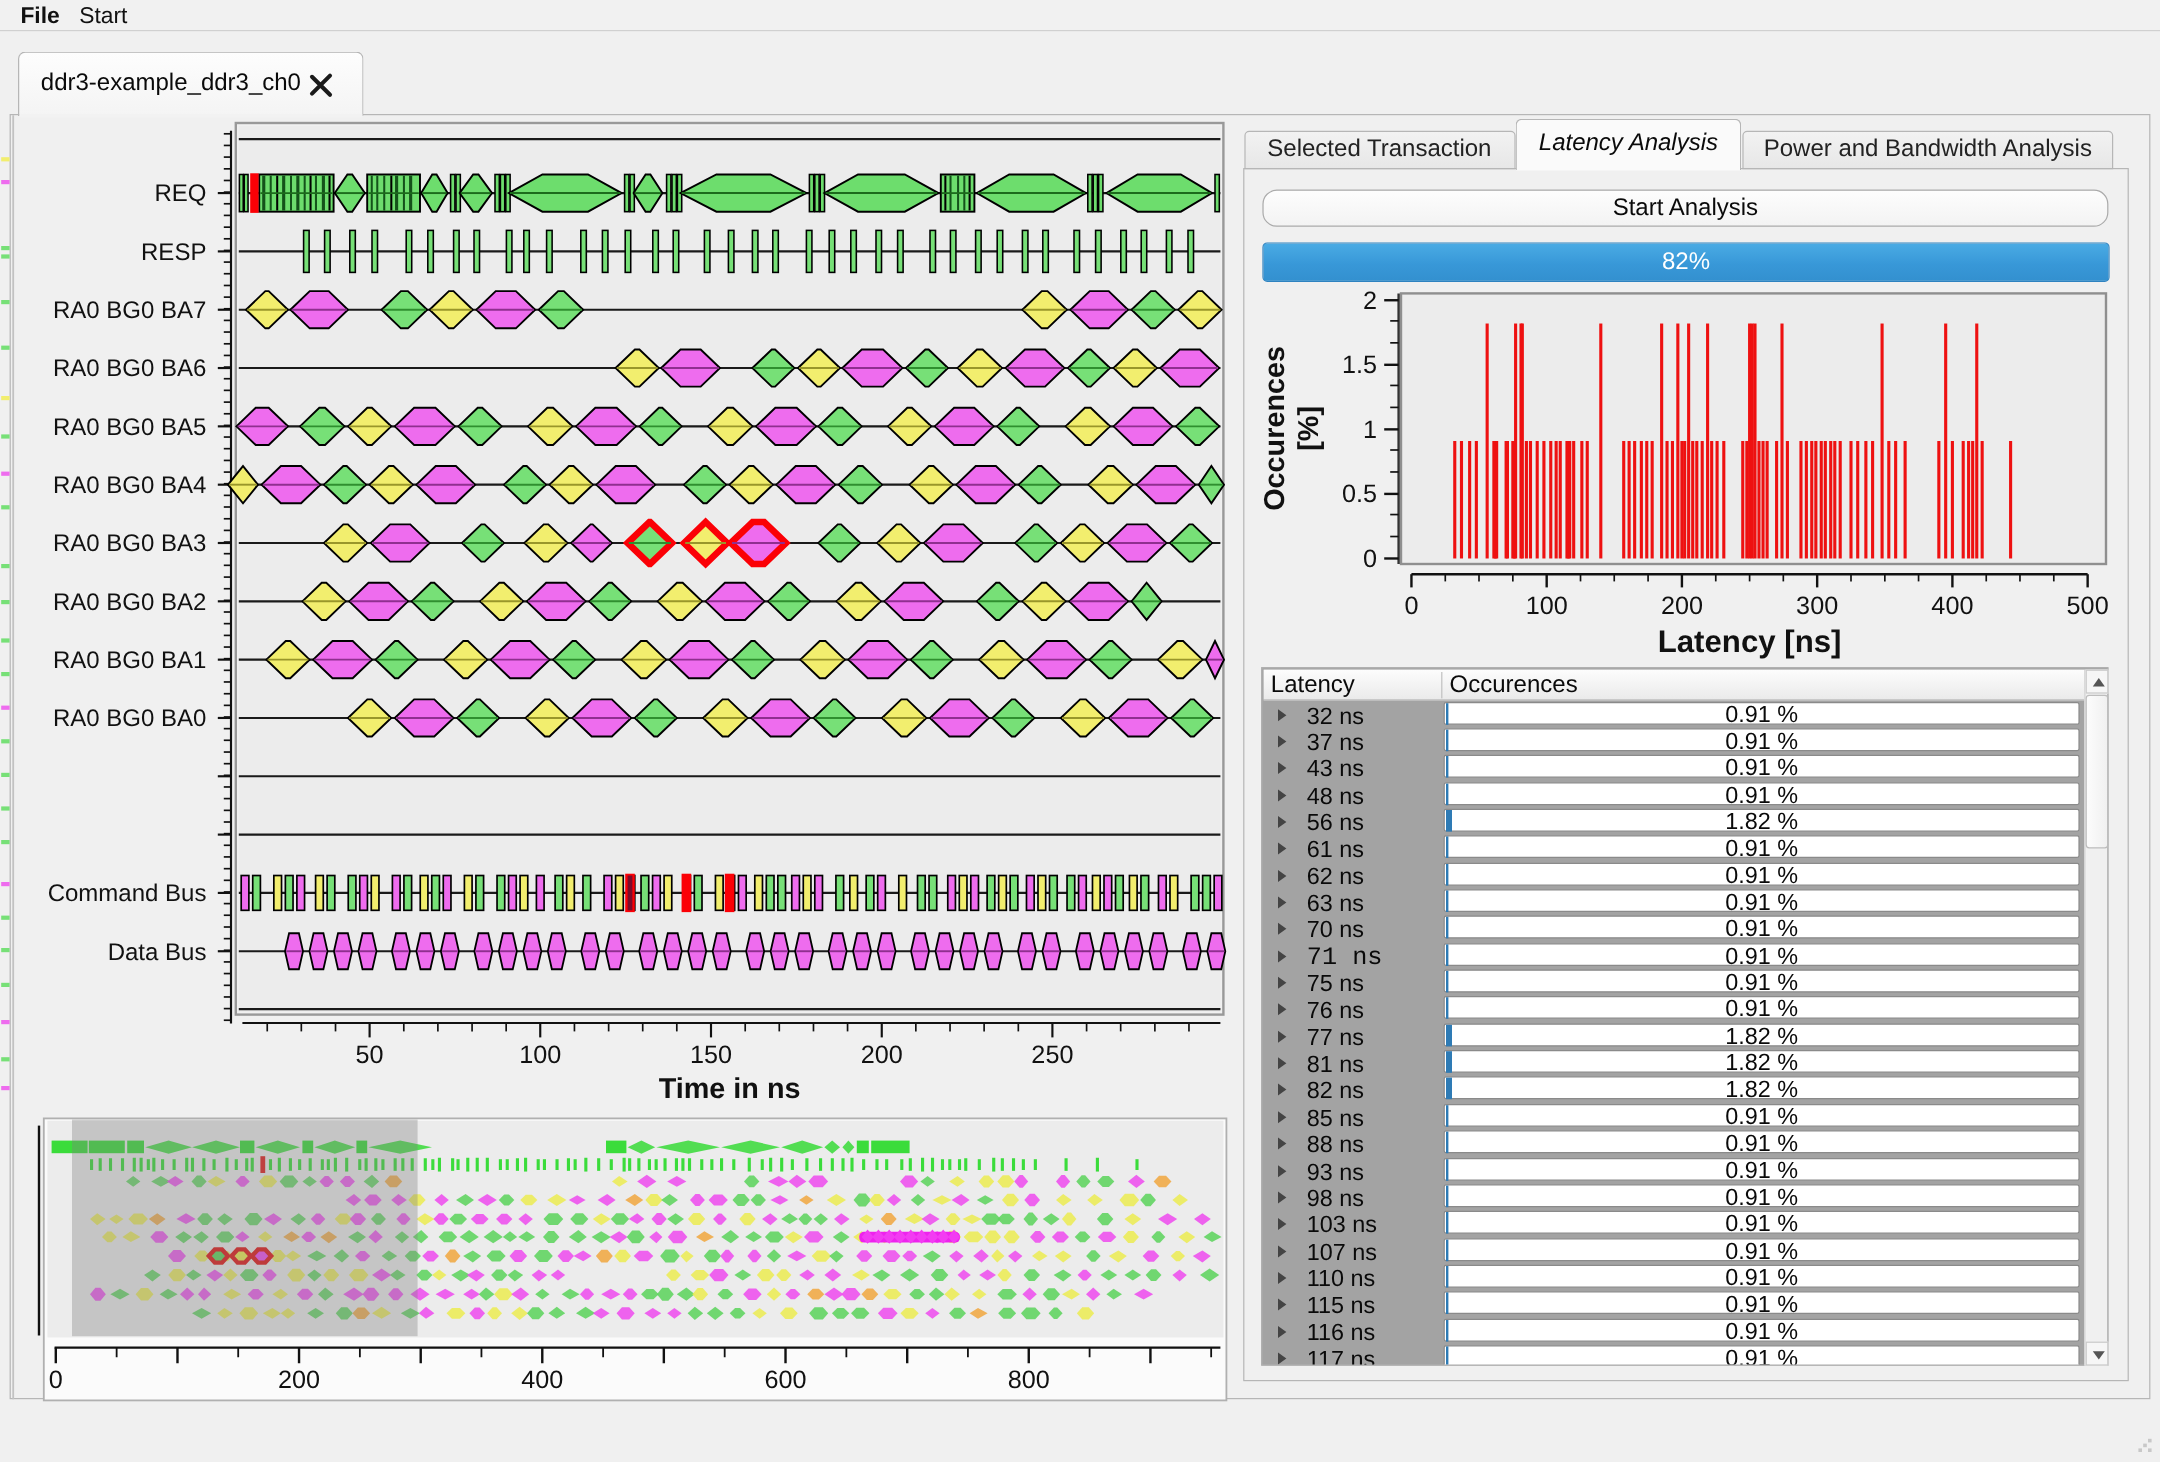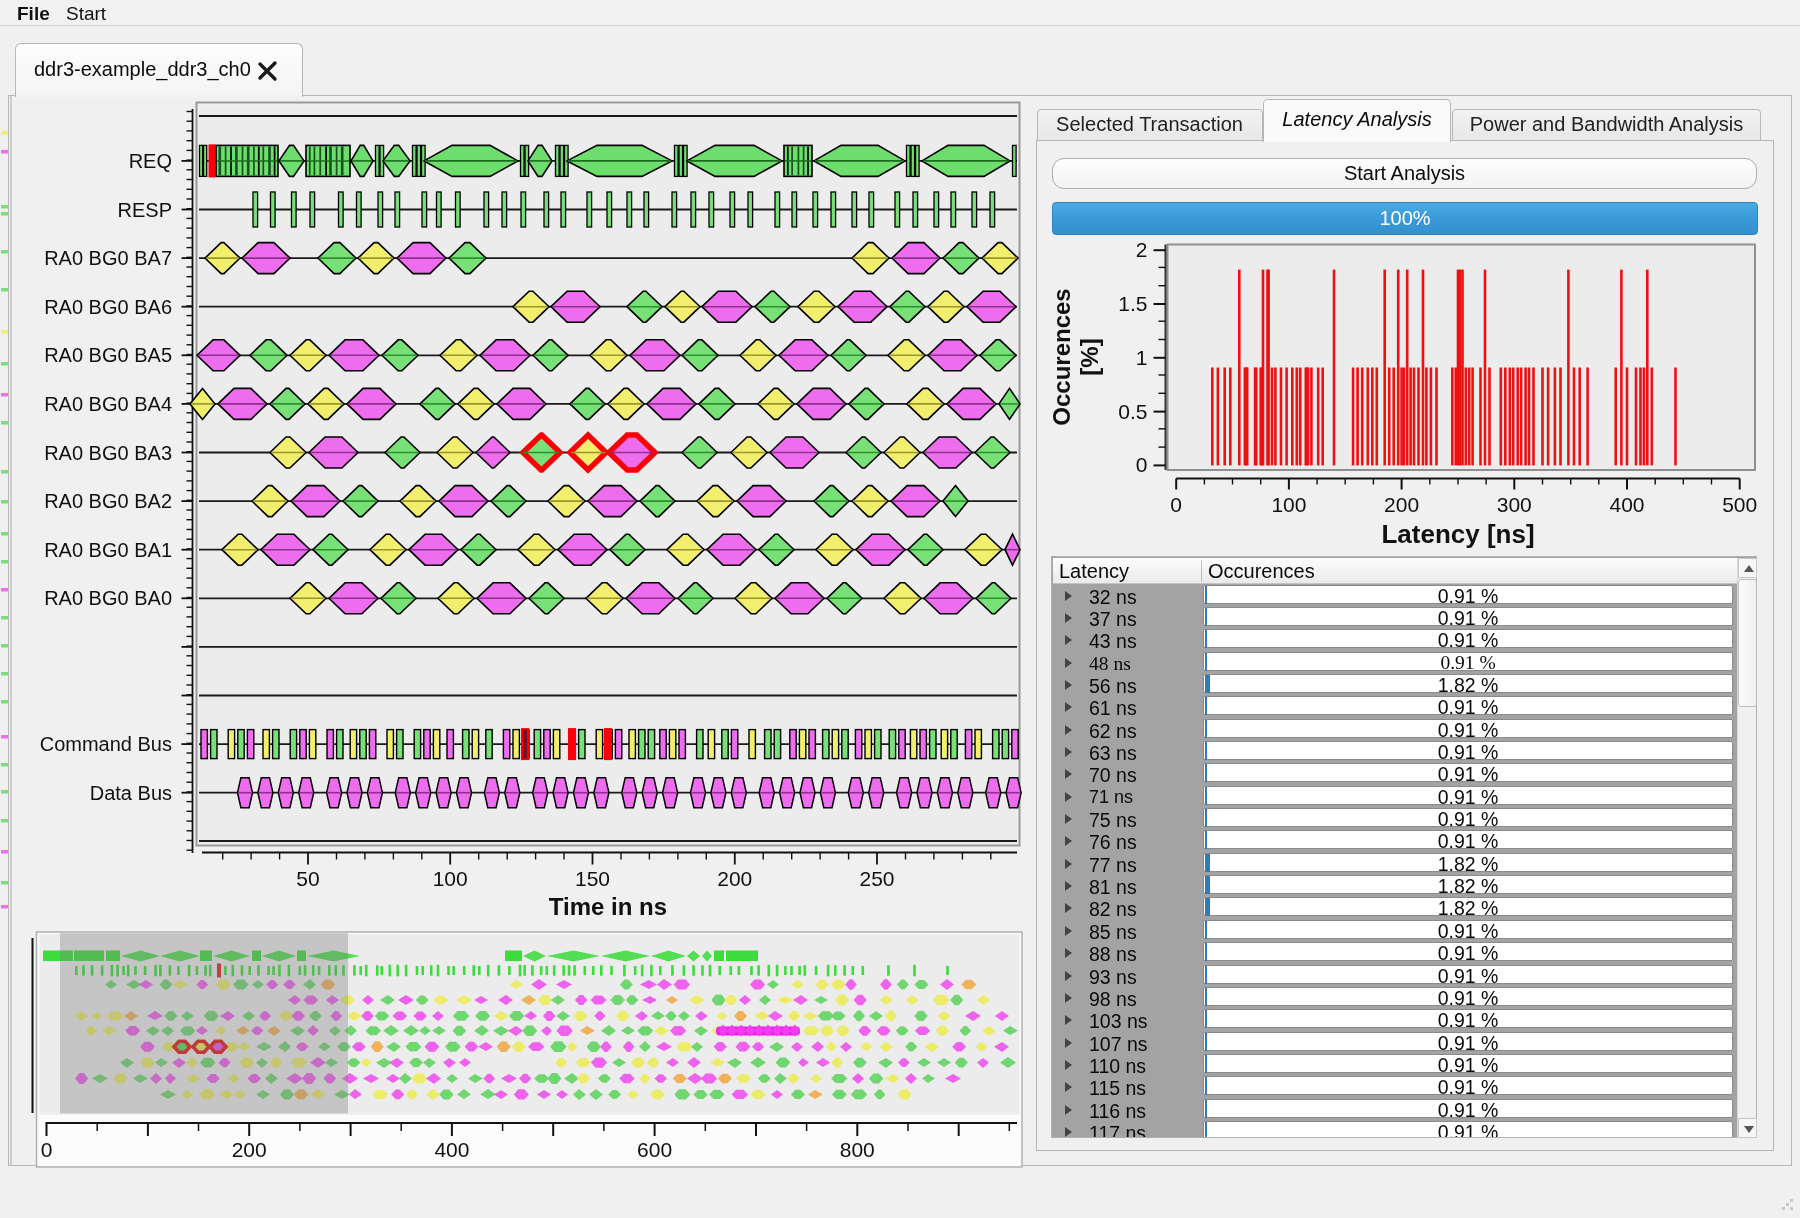--- a/index.html
+++ b/index.html
@@ -1348,21 +1348,21 @@
 </div>
 <div class="abs" style="left:1263px;top:99px;width:188px;height:43px;background:#fafafa;border:1.4px solid #b6b6b6;border-bottom:none;border-radius:5px 5px 0 0;font-style:italic;">
   <div style="text-align:center;margin-top:8px;font-size:20px;color:#0a0a0a;">Latency Analysis</div>
 </div>
 
 <div class="abs" style="left:1052px;top:158px;width:705px;height:31px;background:linear-gradient(#fdfdfd,#f3f3f3);border:1.4px solid #ababab;border-radius:12px;">
   <div style="text-align:center;margin-top:3px;font-size:20px;color:#0a0a0a;">Start Analysis</div>
 </div>
 
 <div class="abs" style="left:1052px;top:202px;width:706px;height:33px;background:linear-gradient(#4aabe4,#3898d8 55%,#3390cf);border:1.4px solid #2f83c0;border-radius:4px;">
-  <div style="text-align:center;margin-top:4px;font-size:20px;color:#fff;">100%</div>
+  <div style="text-align:center;margin-top:4px;font-size:20px;color:#fff;">82%</div>
 </div>
 
 <div class="abs" style="left:1051px;top:556px;width:706px;height:582px;border:1.4px solid #b0b0b0;background:#a3a3a3;overflow:hidden;">
 <div class="abs" style="left:1px;top:1px;width:684px;height:26px;background:linear-gradient(#fdfdfd,#eaeaea);border-bottom:1.4px solid #c4c4c4;"></div>
 <div class="abs" style="left:149px;top:3px;width:1.4px;height:22px;background:#c0c0c0;"></div>
 <div class="abs" style="left:7px;top:3px;font-size:20px;color:#0a0a0a;">Latency</div>
 <div class="abs" style="left:156px;top:3px;font-size:20px;color:#0a0a0a;">Occurences</div>
 <div style="position:absolute;left:2px;top:28.5px;width:684px;height:22.4px;">
 <div style="position:absolute;left:11px;top:5px;width:0;height:0;border-left:7px solid #444;border-top:5px solid transparent;border-bottom:5px solid transparent;"></div>
 <div style="position:absolute;left:35px;top:0px;font-size:19.5px;color:#0a0a0a;">32 ns</div>
@@ -1377,21 +1377,21 @@
 <div style="position:absolute;left:150.5px;top:0px;width:2.6px;height:18px;background:#2e7bb5;"></div>
 <div style="position:absolute;left:149px;top:-1px;width:530px;text-align:center;font-size:19.5px;color:#0a0a0a;">0.91 %</div>
 </div>
     <div style="position:absolute;left:2px;top:73.2px;width:684px;height:22.4px;">
 <div style="position:absolute;left:11px;top:5px;width:0;height:0;border-left:7px solid #444;border-top:5px solid transparent;border-bottom:5px solid transparent;"></div>
 <div style="position:absolute;left:35px;top:0px;font-size:19.5px;color:#0a0a0a;">43 ns</div>
 <div style="position:absolute;left:149px;top:-1px;width:530px;height:19px;border:1.4px solid #8a8a8a;border-radius:2px;background:#fff;"></div>
 <div style="position:absolute;left:150.5px;top:0px;width:2.6px;height:18px;background:#2e7bb5;"></div>
 <div style="position:absolute;left:149px;top:-1px;width:530px;text-align:center;font-size:19.5px;color:#0a0a0a;">0.91 %</div>
 </div>
-    <div style="position:absolute;left:2px;top:95.6px;width:684px;height:22.4px;font-family:Liberation Serif, serif;">
+    <div style="position:absolute;left:2px;top:95.6px;width:684px;height:22.4px;">
 <div style="position:absolute;left:11px;top:5px;width:0;height:0;border-left:7px solid #444;border-top:5px solid transparent;border-bottom:5px solid transparent;"></div>
 <div style="position:absolute;left:35px;top:0px;font-size:19.5px;color:#0a0a0a;">48 ns</div>
 <div style="position:absolute;left:149px;top:-1px;width:530px;height:19px;border:1.4px solid #8a8a8a;border-radius:2px;background:#fff;"></div>
 <div style="position:absolute;left:150.5px;top:0px;width:2.6px;height:18px;background:#2e7bb5;"></div>
 <div style="position:absolute;left:149px;top:-1px;width:530px;text-align:center;font-size:19.5px;color:#0a0a0a;">0.91 %</div>
 </div>
     <div style="position:absolute;left:2px;top:117.9px;width:684px;height:22.4px;">
 <div style="position:absolute;left:11px;top:5px;width:0;height:0;border-left:7px solid #444;border-top:5px solid transparent;border-bottom:5px solid transparent;"></div>
 <div style="position:absolute;left:35px;top:0px;font-size:19.5px;color:#0a0a0a;">56 ns</div>
 <div style="position:absolute;left:149px;top:-1px;width:530px;height:19px;border:1.4px solid #8a8a8a;border-radius:2px;background:#fff;"></div>
@@ -1421,21 +1421,21 @@
 </div>
     <div style="position:absolute;left:2px;top:207.3px;width:684px;height:22.4px;">
 <div style="position:absolute;left:11px;top:5px;width:0;height:0;border-left:7px solid #444;border-top:5px solid transparent;border-bottom:5px solid transparent;"></div>
 <div style="position:absolute;left:35px;top:0px;font-size:19.5px;color:#0a0a0a;">70 ns</div>
 <div style="position:absolute;left:149px;top:-1px;width:530px;height:19px;border:1.4px solid #8a8a8a;border-radius:2px;background:#fff;"></div>
 <div style="position:absolute;left:150.5px;top:0px;width:2.6px;height:18px;background:#2e7bb5;"></div>
 <div style="position:absolute;left:149px;top:-1px;width:530px;text-align:center;font-size:19.5px;color:#0a0a0a;">0.91 %</div>
 </div>
     <div style="position:absolute;left:2px;top:229.7px;width:684px;height:22.4px;">
 <div style="position:absolute;left:11px;top:5px;width:0;height:0;border-left:7px solid #444;border-top:5px solid transparent;border-bottom:5px solid transparent;"></div>
-<div style="position:absolute;left:35px;top:0px;font-size:18px;color:#0a0a0a;">71 ns</div>
+<div style="position:absolute;left:35px;top:0px;font-size:21px;color:#0a0a0a;font-family:Liberation Mono, monospace;">71 ns</div>
 <div style="position:absolute;left:149px;top:-1px;width:530px;height:19px;border:1.4px solid #8a8a8a;border-radius:2px;background:#fff;"></div>
 <div style="position:absolute;left:150.5px;top:0px;width:2.6px;height:18px;background:#2e7bb5;"></div>
 <div style="position:absolute;left:149px;top:-1px;width:530px;text-align:center;font-size:19.5px;color:#0a0a0a;">0.91 %</div>
 </div>
     <div style="position:absolute;left:2px;top:252.0px;width:684px;height:22.4px;">
 <div style="position:absolute;left:11px;top:5px;width:0;height:0;border-left:7px solid #444;border-top:5px solid transparent;border-bottom:5px solid transparent;"></div>
 <div style="position:absolute;left:35px;top:0px;font-size:19.5px;color:#0a0a0a;">75 ns</div>
 <div style="position:absolute;left:149px;top:-1px;width:530px;height:19px;border:1.4px solid #8a8a8a;border-radius:2px;background:#fff;"></div>
 <div style="position:absolute;left:150.5px;top:0px;width:2.6px;height:18px;background:#2e7bb5;"></div>
 <div style="position:absolute;left:149px;top:-1px;width:530px;text-align:center;font-size:19.5px;color:#0a0a0a;">0.91 %</div>

